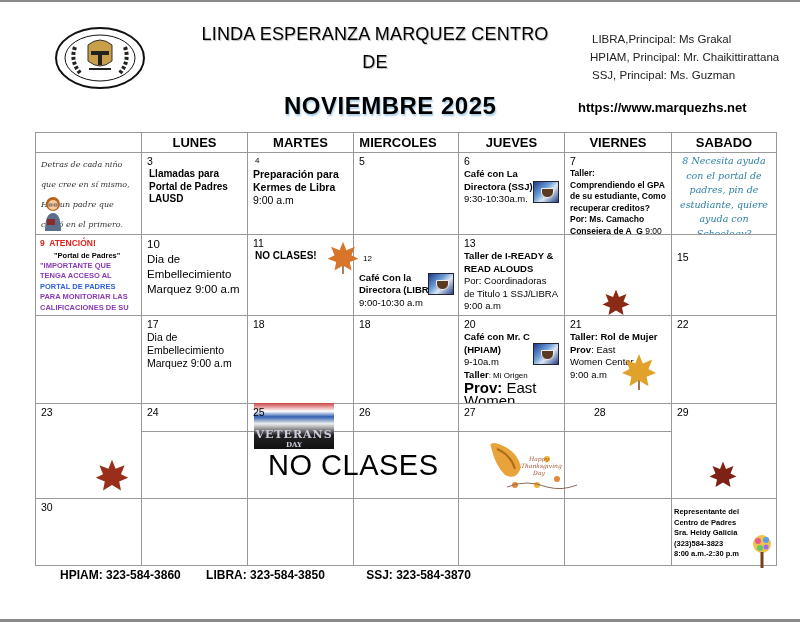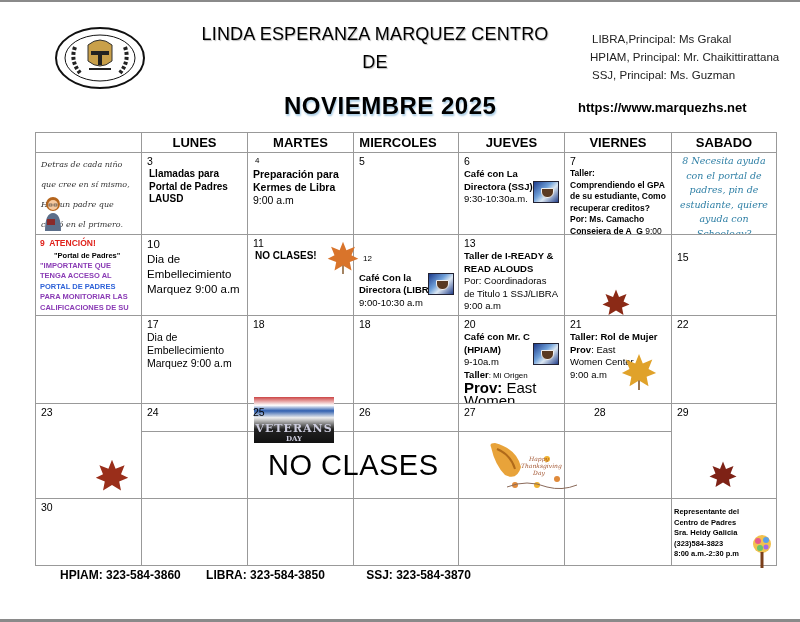--- a/index.html
+++ b/index.html
@@ -139,21 +139,21 @@
     <div class="purple"><span>"IMPORTANTE QUE TENGA ACCESO AL </span><span class="blue">PORTAL DE PADRES</span><span> PARA MONITORIAR LAS CALIFICACIONES DE SU ESTUDIANTE"</span></div>
   </div>
   <div class="cell" style="left:106px;top:102px;width:105px;height:80px;">
     <div class="big">10</div>
     <div class="big">Dia de Embellecimiento Marquez 9:00 a.m</div>
   </div>
   <div class="cell" style="left:212px;top:102px;width:105px;height:80px;">
     <div class="num">11</div>
     <div class="b" style="font-size:10px;padding-left:2px;">NO CLASES!</div>
   </div>
-  <div class="vet" style="left:218px;top:264px;position:absolute;">
+  <div class="vet" style="left:218px;top:270px;position:absolute;">
     <div class="vet-text">VETERANS</div>
     <div class="vet-text2">DAY</div>
   </div>
   <div class="cell" style="left:318px;top:102px;width:104px;height:80px;">
     <div class="small" style="padding-left:4px;margin-top:16px;">12</div>
     <div class="b" style="font-size:9.5px;padding-top:6px;">Café Con la Directora (LIBRA)</div>
     <div style="font-size:9.5px;">9:00-10:30 a.m</div>
     <div class="coffee" style="left:74px;top:38px;"></div>
   </div>
   <div class="cell" style="left:423px;top:102px;width:105px;height:80px;">

